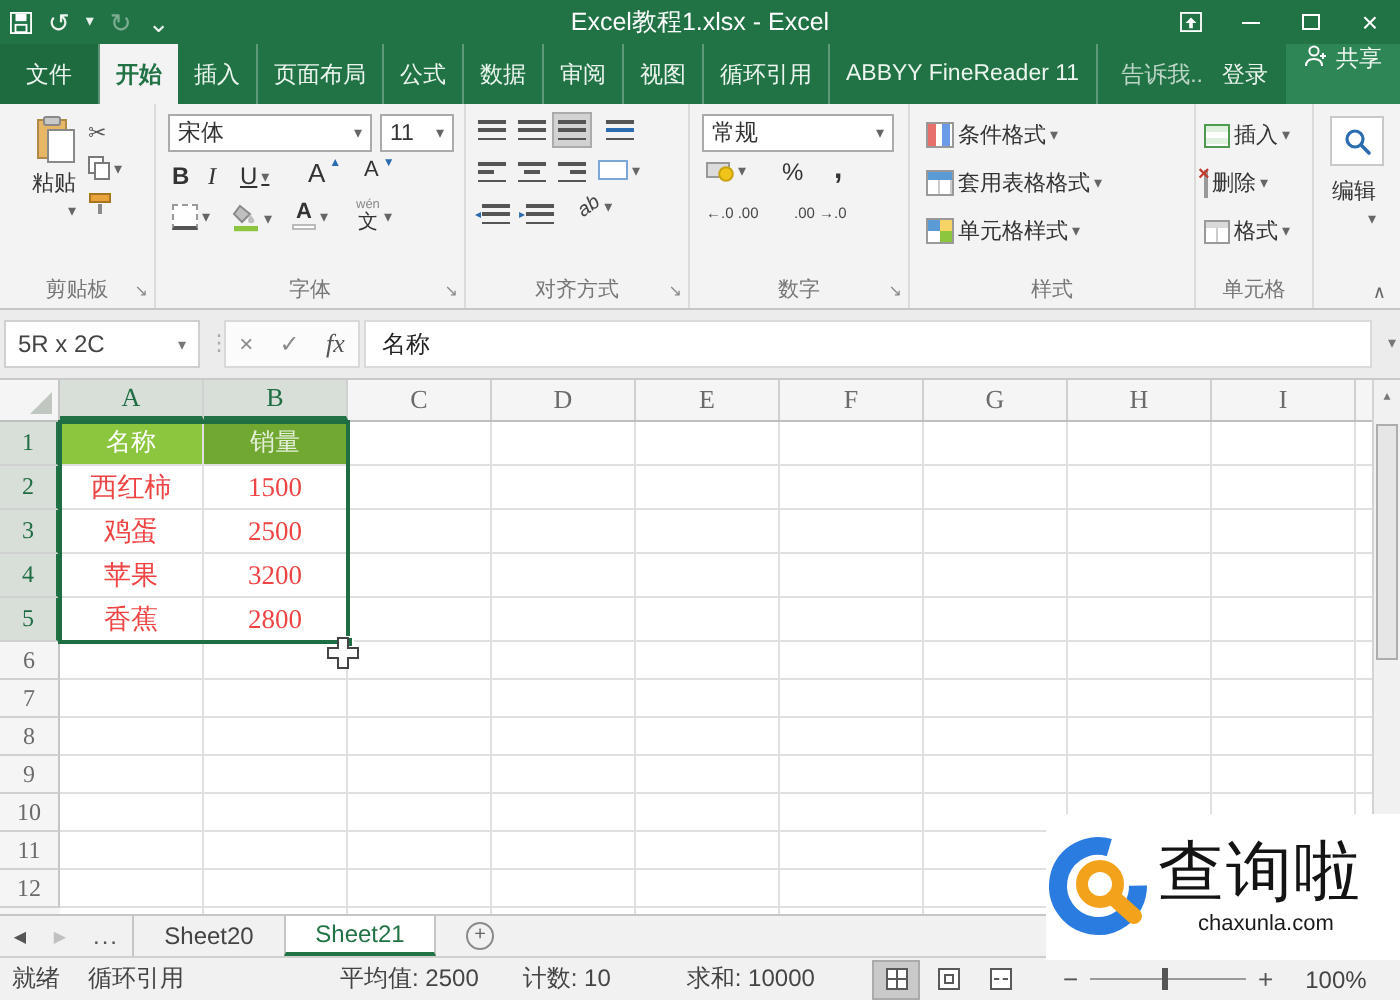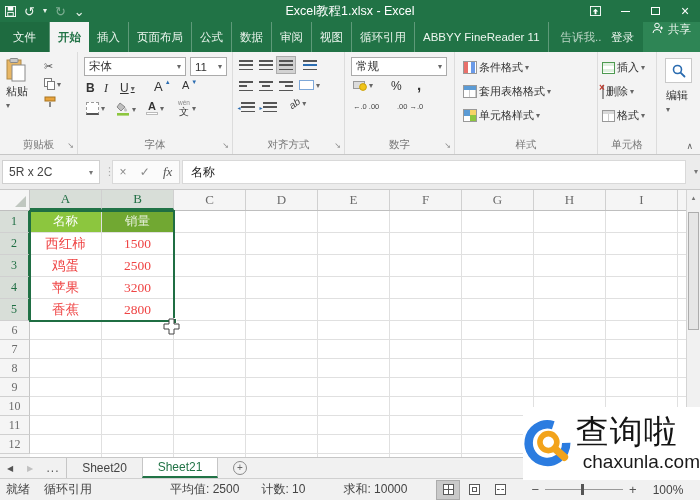--- a/index.html
+++ b/index.html
@@ -36,21 +36,21 @@
             border-bottom:1px solid #c6c6c6; display:flex; font-size:11px; color:#333; }
   .group { position:relative; height:100%; border-right:1px solid #dcdcdc; flex-shrink:0; }
   .glabel { position:absolute; bottom:2px; left:0; right:0; text-align:center; font-size:10.5px; color:#777; }
   .launcher { position:absolute; bottom:4px; right:3px; font-size:8px; color:#8a8a8a; line-height:1; }
   .collapse { position:absolute; right:7px; bottom:3px; font-size:9px; color:#666; }
   .combo { position:absolute; background:#fff; border:1px solid #ababab; height:19px; display:flex;
            align-items:center; padding:0 4px; font-size:11.5px; }
   .combo .arr { margin-left:auto; font-size:8px; color:#666; }
   .rctl { position:absolute; display:flex; align-items:center; gap:2px; color:#333; }
   .darr { font-size:8px; color:#666; }
-  .bigbtn { position:absolute; display:flex; flex-direction:column; align-items:flex-start; gap:2px;font-family:Liberation Serif, serif; }
+  .bigbtn { position:absolute; display:flex; flex-direction:column; align-items:flex-end; gap:2px;font-family:Liberation Serif, serif; }
   .sel-btn { background:#d2d2d2; outline:1px solid #ababab; }
 
   .copy-icn { position:relative; width:11px; height:12px; }
   .copy-icn i { position:absolute; width:8px; height:9px; border:1px solid #7a7a7a; background:#fff; display:block; }
   .copy-icn i:first-child { left:0; top:0; } .copy-icn i:last-child { left:3px; top:3px; }
 
   .al { width:14px; height:10px; display:flex; flex-direction:column; justify-content:space-between; }
   .al i { display:block; height:1.5px; background:#555; width:100%; }
   .al.l i:nth-child(2){ width:60%; } .al.c i:nth-child(2){ width:60%; margin:0 auto; } .al.r i:nth-child(2){ width:60%; margin-left:auto; }
   .albtn { position:absolute; width:18px; height:16px; display:flex; align-items:center; justify-content:center; }
@@ -167,21 +167,21 @@
   .zminus,.zplus { font-size:13px; color:#555; padding:0 6px; }
   .ztrack { width:78px; height:1px; background:#9a9a9a; position:relative; }
   .zthumb { position:absolute; left:36px; top:-5px; width:3px; height:11px; background:#555; }
   .zpct { margin-left:10px; margin-right:8px; color:#444; }
 
   
   .watermark { position:absolute; left:523px; top:407px; width:177px; height:73px; background:#fff; z-index:40;
       display:flex; align-items:center; }
   .wm-text { display:flex; flex-direction:column; align-items:flex-start; margin-left:2px; }
   .wm-name { font-family:"Liberation Serif",serif; font-size:33px; line-height:1.1; color:#141414; letter-spacing:1px; }
-  .wm-domain { font-size:19px; color:#1a1a1a; margin-left:7px; }
+  .wm-domain { font-size:11px; color:#1a1a1a; margin-left:20px; }
 </style>
 </head>
 <body>
 
 <div class="titlebar">
   <div class="qat">
     <svg width="11" height="11" viewBox="0 0 12 12">
       <rect x="0.5" y="0.5" width="11" height="11" fill="none" stroke="#fff"></rect>
       <rect x="3" y="1" width="6" height="4" fill="#fff"></rect>
         <rect x="3" y="7" width="6" height="4" fill="none" stroke="#fff"></rect>

